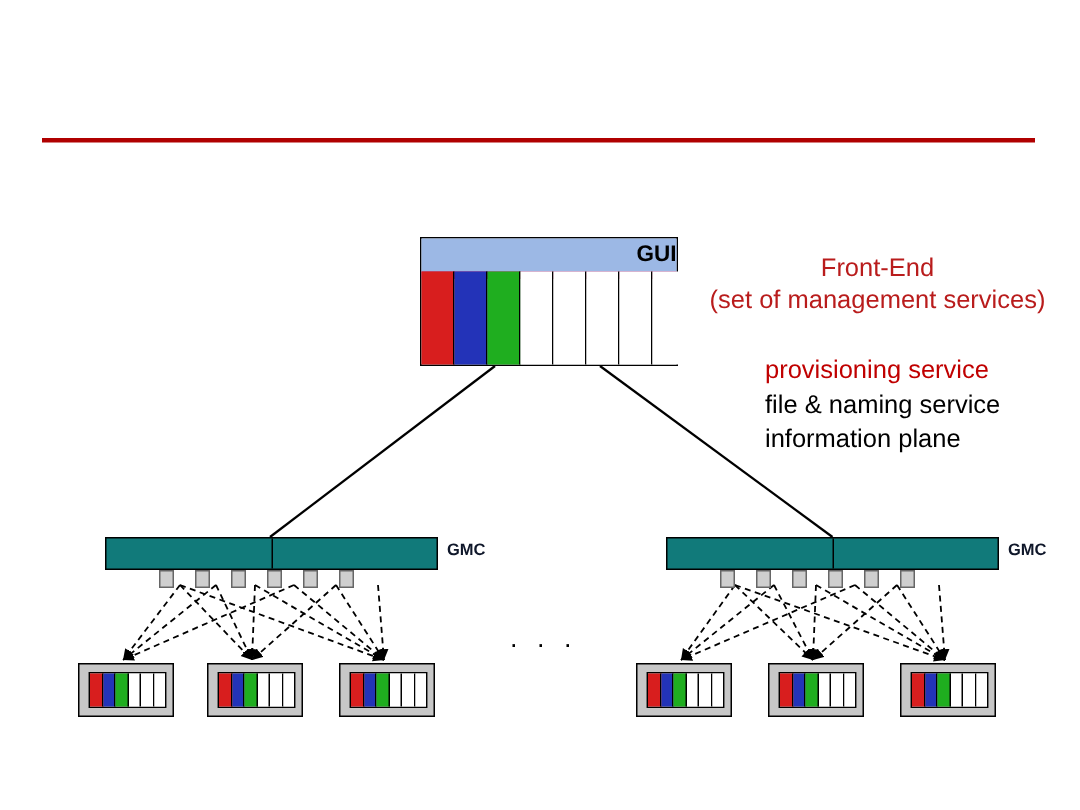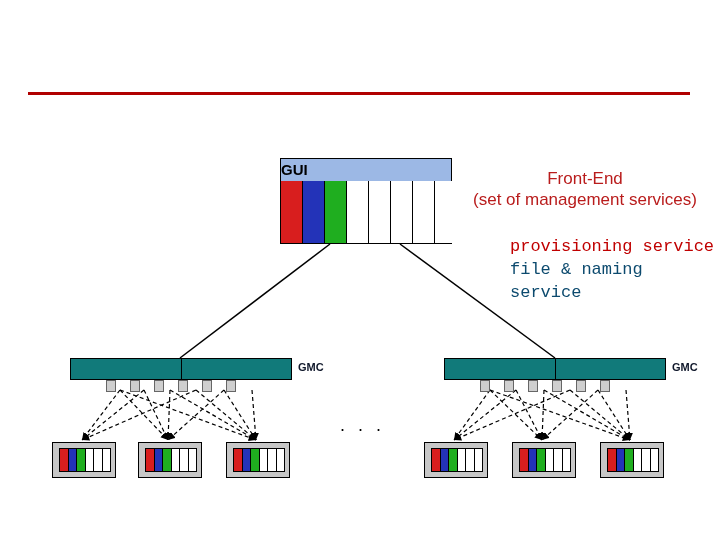--- a/index.html
+++ b/index.html
@@ -2,29 +2,29 @@
 <html><head>
 <meta charset="utf-8">
 <style>
   html,body{margin:0;padding:0;width:720px;height:540px;background:#fff;font-family:"Times New Roman",serif}
   .slide{position:relative;width:720px;height:540px}
   .title{position:absolute;left:30px;top:26px;font-size:40px;color:#000}
   .hr{position:absolute;left:28px;top:92px;width:662px;height:3px;background:#b00000}
 
   
   .gui-box{position:absolute;left:280px;top:158px;width:170px;height:84px;background:#fff;border:1px solid #000}
-  .gui-header{position:absolute;left:0;top:0;width:170px;height:22px;background:#9cb8e5;border-bottom:5px solid #be185d;text-align:left;font-family:Arial,sans-serif;font-weight:bold;font-size:15px;line-height:22px}
+  .gui-header{position:absolute;left:0;top:0;width:170px;height:22px;background:#9cb8e5;border-bottom:5px solid #be185d;text-align:right;font-family:Arial,sans-serif;font-weight:bold;font-size:15px;line-height:22px}
   .gui-bars{position:absolute;left:0;top:22px;height:62px;display:flex}
   .bar{width:21px;height:62px;border-right:1px solid #000}
   .bar:last-child{border-right:none}
 
   .fe-label{position:absolute;left:460px;top:168px;width:250px;font-family:Arial,sans-serif;font-size:17px;text-align:center;color:#b91c1c;line-height:1.25}
-  .svc-list{position:absolute;left:510px;top:236px;font-family:Liberation Mono, monospace;font-size:17px;line-height:1.35}
+  .svc-list{position:absolute;left:510px;top:236px;font-family:Liberation Sans, sans-serif;font-size:17px;line-height:1.35}
   .svc-list .s1{color:#c00000}
-  .svc-list .s2{color:#0c4a6e}
+  .svc-list .s2{color:#000000}
   .svc-list .s3{color:#000}
 
   
   .cluster{position:absolute}
   .gmc-bar{position:absolute;width:220px;height:20px;background:#117a7a;border:1px solid #000}
   .gmc-mid{position:absolute;width:1px;height:20px;background:#000}
   .gmc-label{position:absolute;font-family:Liberation Sans, sans-serif;font-weight:bold;font-size:11px;color:#0f172a}
   .stubs{position:absolute;display:flex;gap:14px}
   .stub{width:8px;height:10px;background:#cfcfcf;border:1px solid #666}
 
@@ -64,20 +64,21 @@
   </div>
 
   <div class="fe-label">
     <span style="white-space:pre-line">Front-End
 (set of management services)</span>
   </div>
 
   <div class="svc-list">
     <div class="s1">provisioning service</div>
     <div class="s2">file &amp; naming service</div>
+    <div class="s3">information plane</div>
   </div>
 
   <svg class="lines">
     <defs>
       <marker id="arr" markerWidth="8" markerHeight="8" refX="6" refY="3" orient="auto">
         <path d="M0,0 L6,3 L0,6 Z" fill="#000"></path>
       </marker>
     </defs>
 
     <line x1="330" y1="244" x2="180" y2="358" stroke="#000" stroke-width="1.5"></line>

